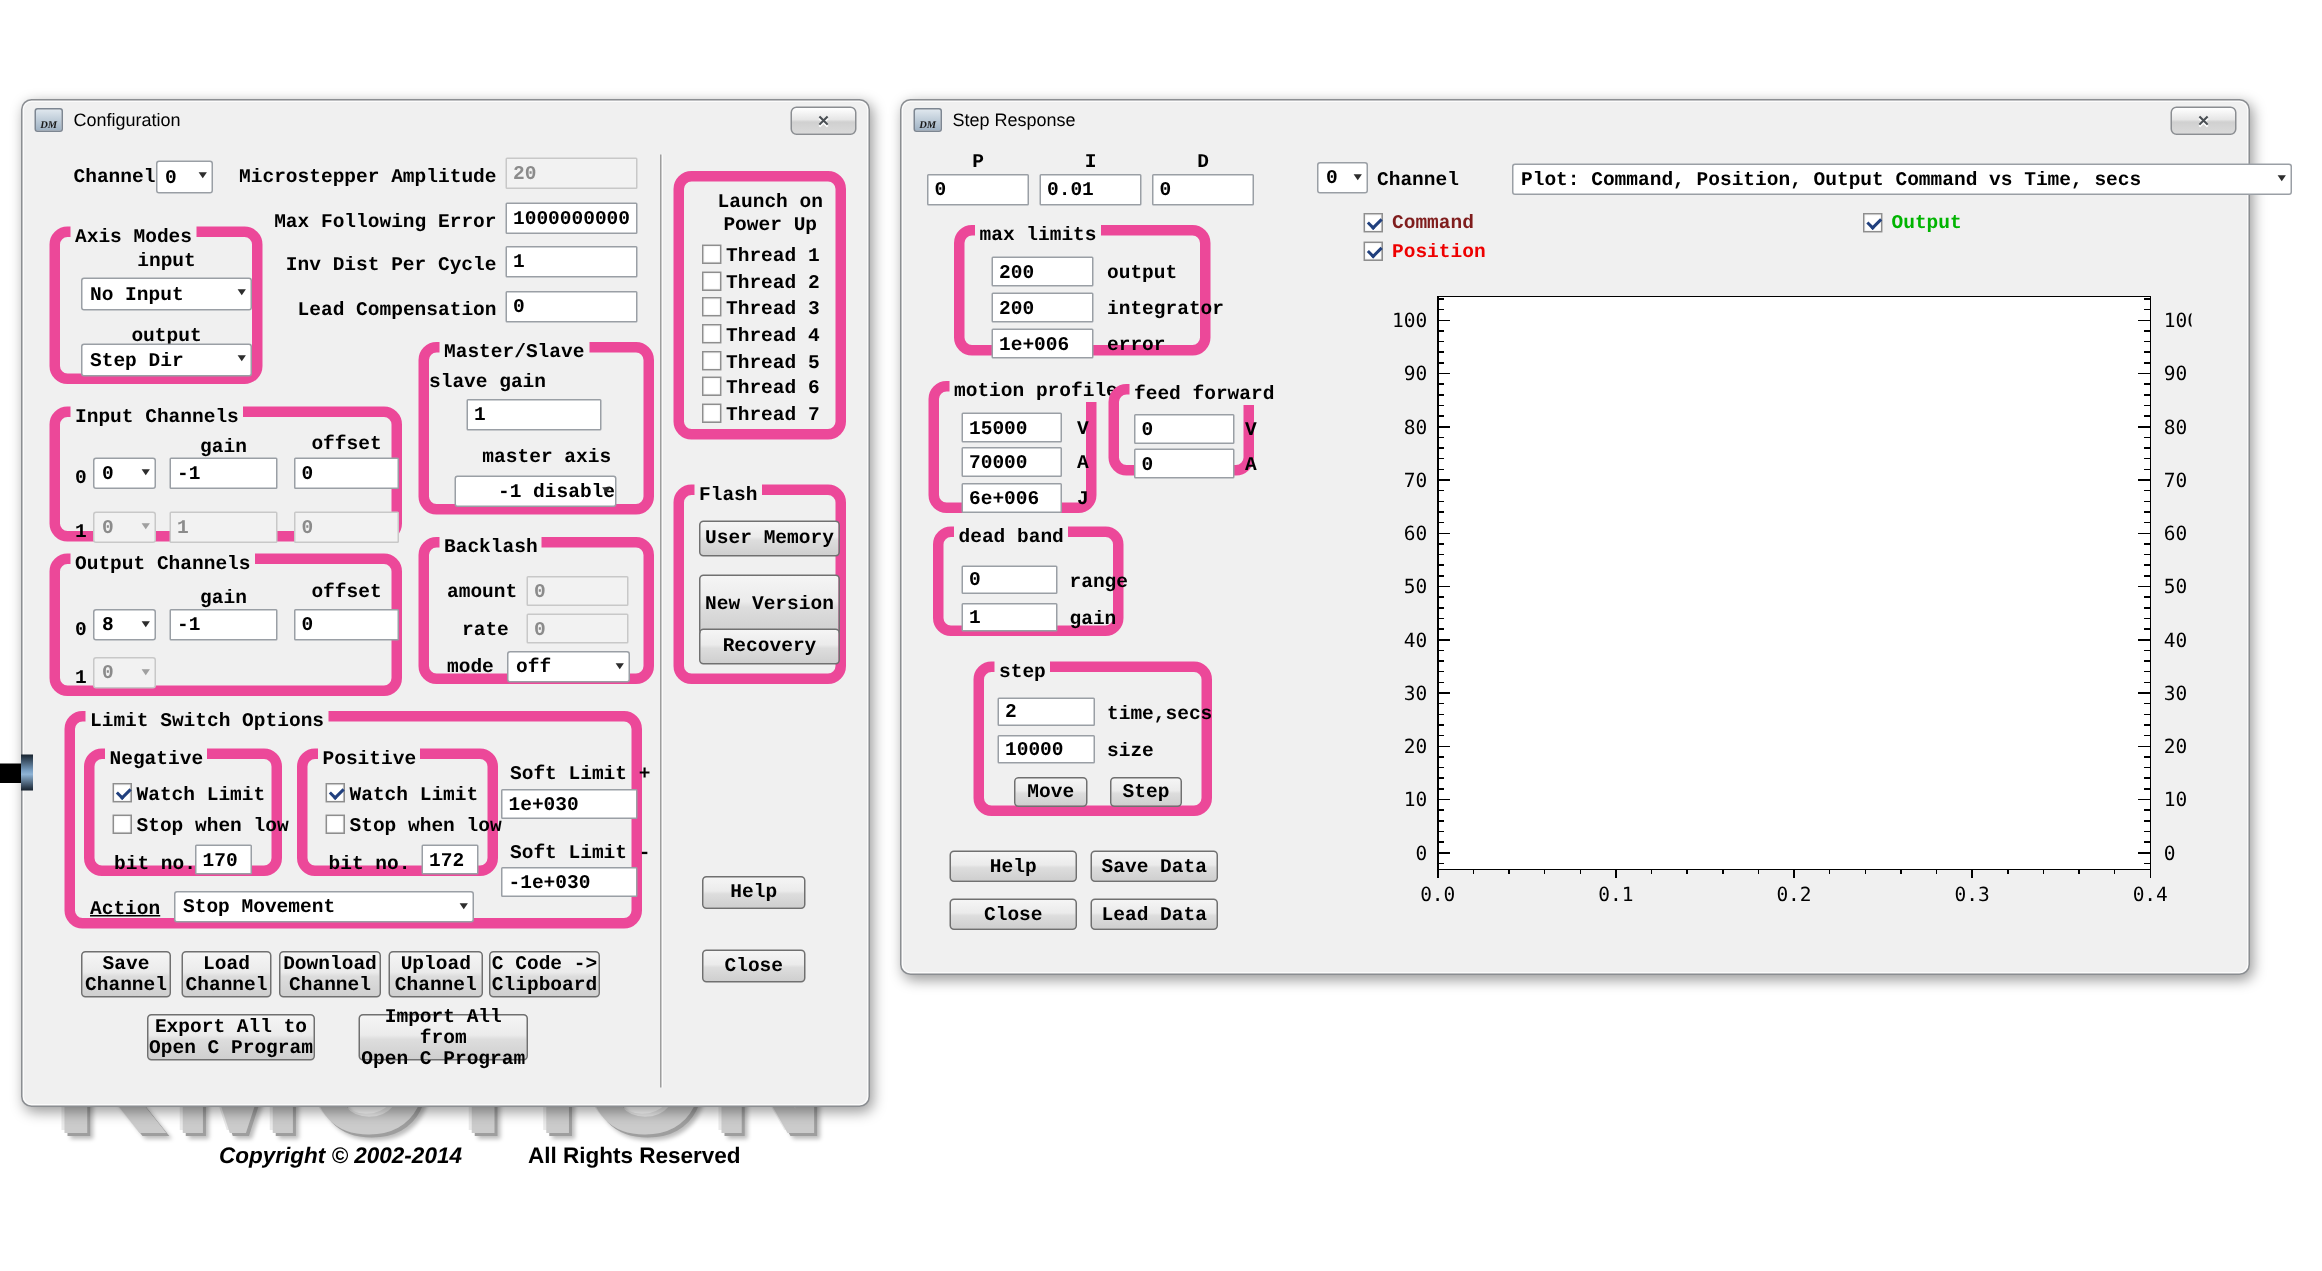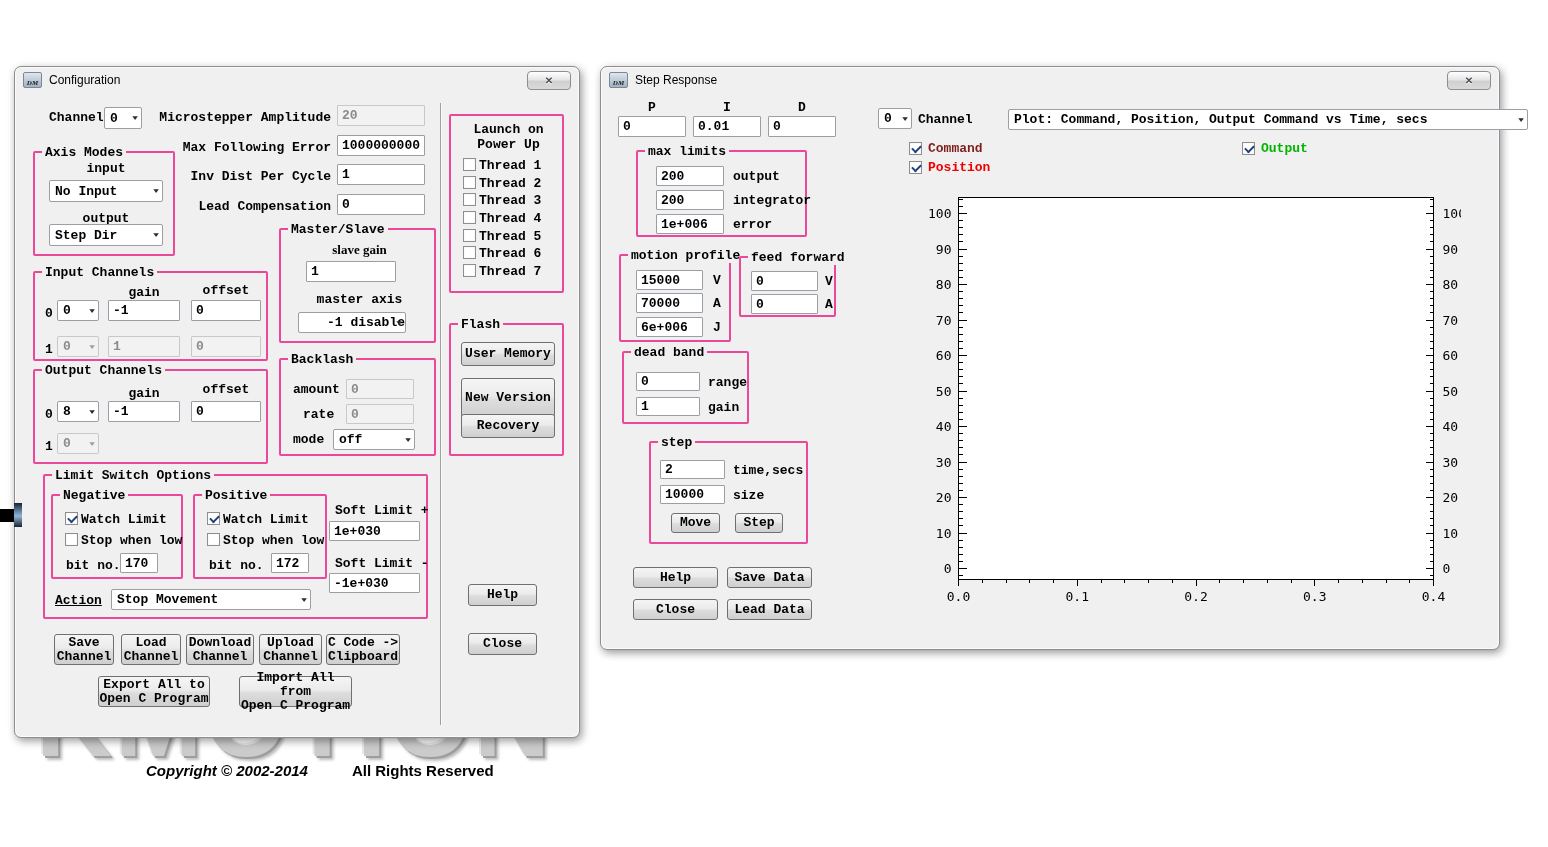--- a/index.html
+++ b/index.html
@@ -19,21 +19,21 @@
   .close-btn{position:absolute;top:4px;right:8px;width:42px;height:17px;
              border:1px solid #8b8e92;border-radius:4px;
              background:linear-gradient(#ffffff,#e6e6e6 45%,#d0d0d0 55%,#dadada);
              display:flex;align-items:center;justify-content:center;
              font:bold 10px "Liberation Sans",sans-serif;color:#4a4f54;
              text-shadow:0 1px 0 #fff;cursor:default;}
 
   
   .lbl{position:absolute;font:bold 13px "Liberation Mono",monospace;
        white-space:nowrap;color:#000;}
-  .groupbox{position:absolute;border:2px solid #ec4899;border-radius:2px;box-sizing:border-box;}
+  .groupbox{position:absolute;border:7px solid #ec4899;border-radius:12px;box-sizing:border-box;}
   .gb-title{position:absolute;top:-8px;left:7px;background:#f0f0f0;padding:0 3px;
             font:bold 13px "Liberation Mono",monospace;white-space:nowrap;}
   .tb{position:absolute;background:#fff;border:1px solid #9a9fa5;border-radius:1px;
       font:bold 13px "Liberation Mono",monospace;padding:0 4px;margin:0;
       box-sizing:border-box;color:#000;outline:none;}
   .tb.disabled{background:#f2f2f2;border-color:#c8c8c8;color:#8b8b8b;}
   .dd{position:absolute;background:#fff;border:1px solid #9a9fa5;border-radius:2px;
       font:bold 13px "Liberation Mono",monospace;box-sizing:border-box;
       display:flex;align-items:center;padding:0 16px 0 5px;white-space:nowrap;overflow:hidden;}
   .dd.disabled{background:#f2f2f2;border-color:#c8c8c8;color:#8b8b8b;}
@@ -144,21 +144,21 @@
     <input class="tb" style="left: 156px; top: 30px; width: 70px; height: 21px;" value="0">
     <span class="lbl" style="left:10px;top:68px;">1</span>
     <div class="dd disabled" style="left:22px;top:62px;width:42px;height:21px;">
       <span>0</span>
       <span class="dd-arrow">▼</span>
     </div>
   </div>
 
   <div class="groupbox" style="left:264px;top:161px;width:157px;height:115px;">
     <span class="gb-title">Master/Slave</span>
-    <span class="lbl" style="left:0;top:12px;width:157px;text-align:center;font-family:Liberation Serif, serif;">slave gain</span>
+    <span class="lbl" style="left:0;top:12px;width:157px;text-align:left;">slave gain</span>
     <input class="tb" style="left: 25px; top: 31px; width: 90px; height: 21px;" value="1">
     <span class="lbl" style="left:0;top:62px;width:157px;text-align:center;">master axis</span>
     <div class="dd" style="left:17px;top:82px;width:108px;height:21px;padding-left:28px;">
       <span>-1 disabled</span>
       <span class="dd-arrow">▼</span>
     </div>
   </div>
 
   <div class="groupbox" style="left:264px;top:291px;width:157px;height:98px;">
     <span class="gb-title">Backlash</span>

